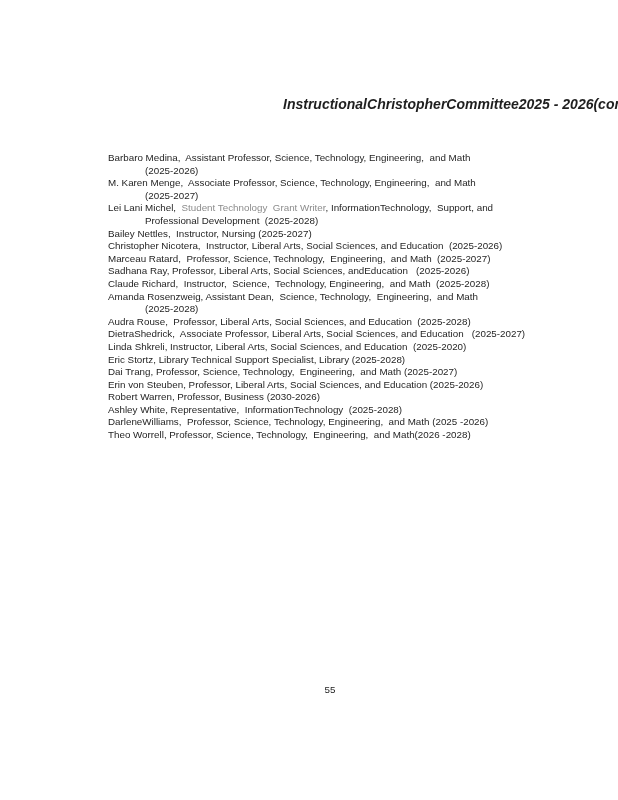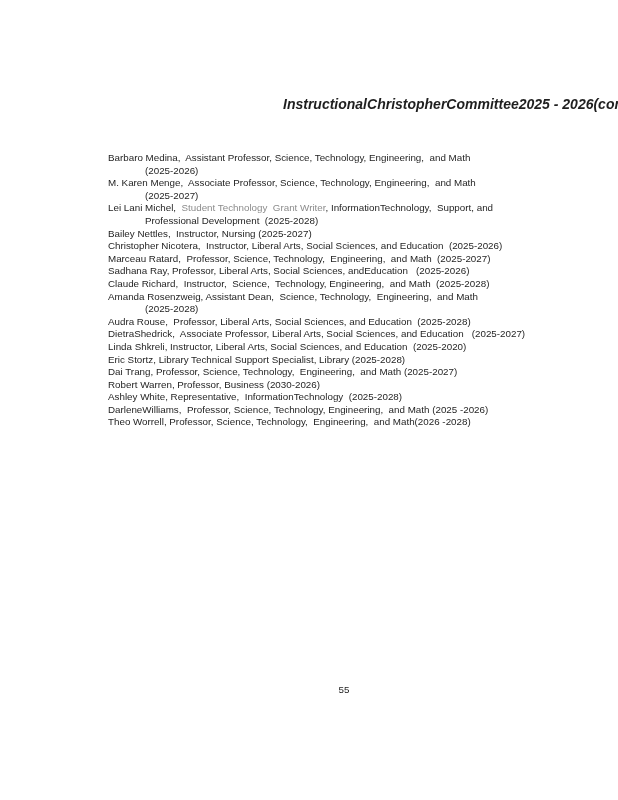--- a/index.html
+++ b/index.html
@@ -46,21 +46,21 @@
     height:12.6px;
   }
   .line.indent{
     padding-left:37px;
   }
   .gray{
     color:var(--muted);
   }
   .page-number{
     position:absolute;
-    left:294px;
+    left:280px;
     top:684px;
     width:100px;
     text-align:center;
     font-size:9.8px;
     color:var(--text);
   }
 </style>
 </head>
 <body>
 
@@ -78,19 +78,20 @@
       <div class="line"><span>Marceau Ratard,  Professor, Science, Technology,  Engineering,  and Math  (2025-2027)</span></div>
       <div class="line"><span>Sadhana Ray, Professor, Liberal Arts, Social Sciences, andEducation   (2025-2026)</span></div>
       <div class="line"><span>Claude Richard,  Instructor,  Science,  Technology, Engineering,  and Math  (2025-2028)</span></div>
       <div class="line"><span>Amanda Rosenzweig, Assistant Dean,  Science, Technology,  Engineering,  and Math</span></div>
       <div class="line indent">(2025-2028)</div>
       <div class="line"><span>Audra Rouse,  Professor, Liberal Arts, Social Sciences, and Education  (2025-2028)</span></div>
       <div class="line"><span>DietraShedrick,  Associate Professor, Liberal Arts, Social Sciences, and Education   (2025-2027)</span></div>
       <div class="line"><span>Linda Shkreli, Instructor, Liberal Arts, Social Sciences, and Education  (2025-2020)</span></div>
       <div class="line"><span>Eric Stortz, Library Technical Support Specialist, Library (2025-2028)</span></div>
       <div class="line"><span>Dai Trang, Professor, Science, Technology,  Engineering,  and Math (2025-2027)</span></div>
+      <div class="line"><span>Erin von Steuben, Professor, Liberal Arts, Social Sciences, and Education (2025-2026)</span></div>
       <div class="line"><span>Robert Warren, Professor, Business (2030-2026)</span></div>
       <div class="line"><span>Ashley White, Representative,  InformationTechnology  (2025-2028)</span></div>
       <div class="line"><span>DarleneWilliams,  Professor, Science, Technology, Engineering,  and Math (2025 -2026)</span></div>
       <div class="line"><span>Theo Worrell, Professor, Science, Technology,  Engineering,  and Math(2026 -2028)</span></div>
     </div>
   <div class="page-number">55</div>
 </div>
 
 </body></html>

